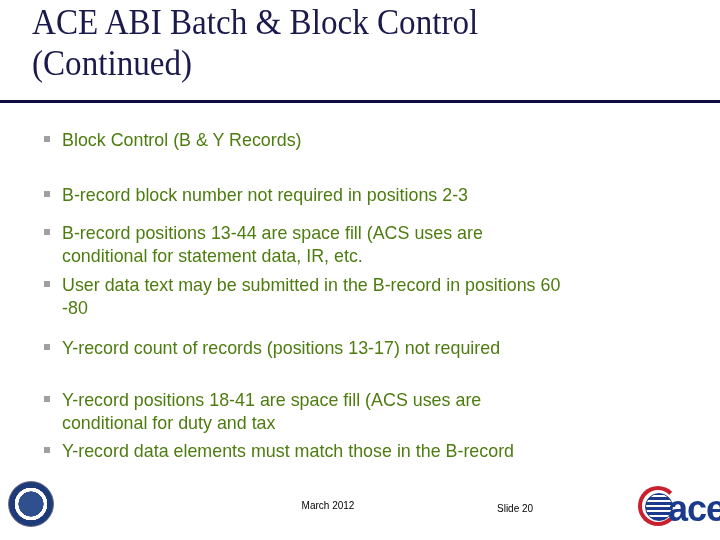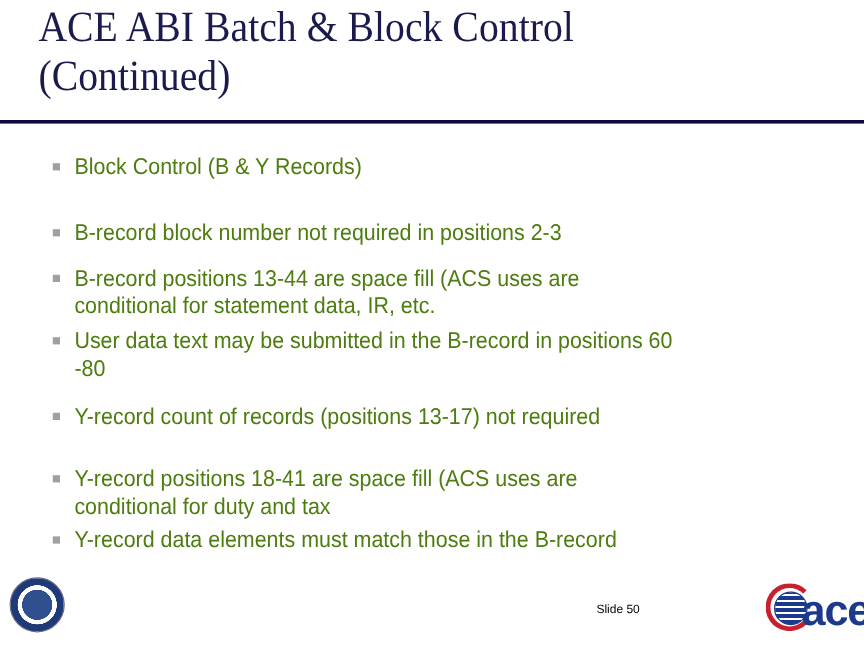--- a/index.html
+++ b/index.html
@@ -93,21 +93,22 @@
     <span class="marker"></span>
     <span class="btext">Y-record data elements must match those in the B-record</span>
   </div>
 </div>
 
 <div class="footer-logo-left">
   <div class="seal"></div>
 </div>
 
 <div class="footer-center">
+  <div>March 2012</div>
 </div>
 
-<div class="footer-slide">Slide 50</div>
+<div class="footer-slide">Slide 20</div>
 
 <div class="ace-logo">
   <div class="ace-ring"></div>
   <div class="ace-globe"></div>
   <div class="ace-text">ace</div>
 </div>
 
 </body></html>

